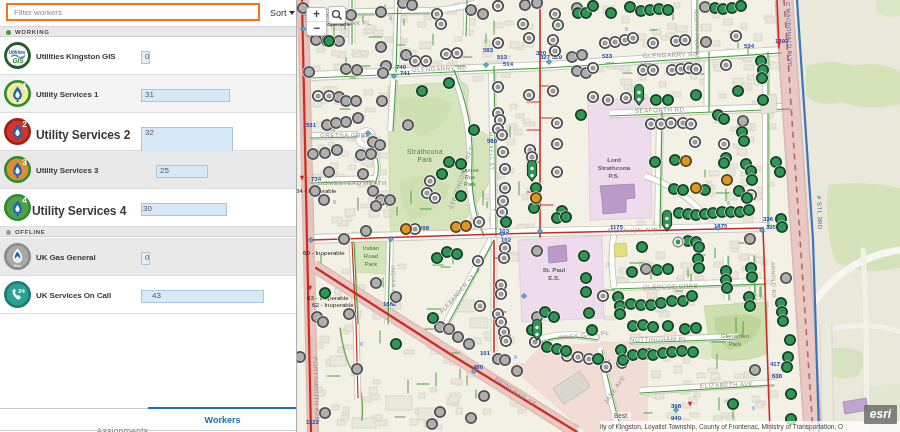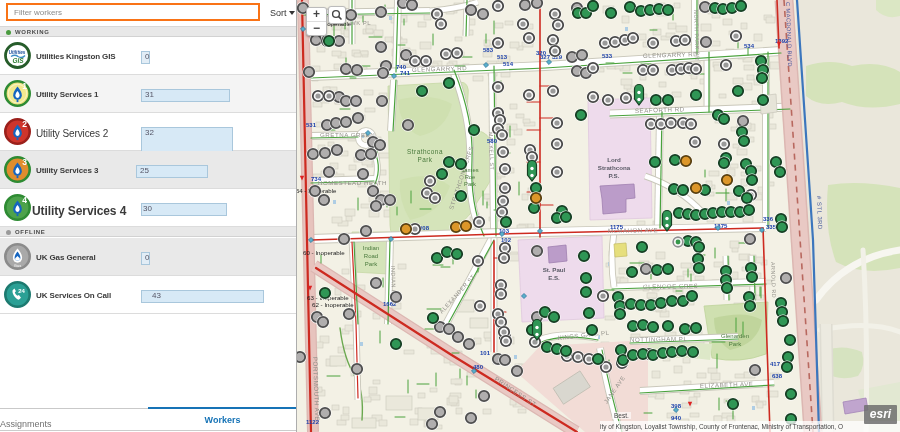--- a/index.html
+++ b/index.html
@@ -1504,33 +1504,33 @@
       <div style="position:absolute;left:141px;top:14px;width:89px;height:12.5px;background:#d7e9f6;border:1px solid #a9c7dc;box-sizing:border-box;font-size:8px;color:#556;line-height:10.5px;padding-left:3px">31</div>
     </div>
     <div style="position:absolute;left:0;top:113px;width:100%;height:38px;background:#ffffff;border-bottom:1px solid #dcdcdc;box-sizing:border-box">
       <div style="position:absolute;left:4px;top:5px"><svg width="27" height="27" viewBox="0 0 27 27">
           <circle cx="13.5" cy="13.5" r="12.2" fill="#cf352c" stroke="#9b201b" stroke-width="2.6"></circle>
           <path d="M13.5,6.5 C10.6,10 9.2,12.5 9.2,15.2 a4.3,4.6 0 0 0 8.6,0 C17.8,12.5 16.4,10 13.5,6.5 Z" fill="#1565c0"></path>
           <path d="M13.5,11 c-1.5,2 -2.1,3.2 -2.1,4.6 a2.1,2.3 0 0 0 4.2,0 c0,-1.4 -0.6,-2.6 -2.1,-4.6 Z" fill="#ffffff"></path>
           <rect x="12.6" y="19.5" width="1.8" height="2.6" fill="#1565c0"></rect>
           <text x="20.5" y="9" font-size="8.5" font-weight="bold" fill="#ffffff" text-anchor="middle">2</text>
         </svg></div>
-      <div style="position:absolute;left:36px;top:15px;font-size:10px;font-weight:normal;color:#3a3a3a;letter-spacing:-0.1px">Utility Services 2</div>
+      <div style="position:absolute;left:36px;top:15px;font-size:12px;font-weight:bold;color:#3a3a3a;letter-spacing:-0.1px">Utility Services 2</div>
       <div style="position:absolute;left:141px;top:14px;width:92px;height:26px;background:#d7e9f6;border:1px solid #a9c7dc;box-sizing:border-box;font-size:8px;color:#556;line-height:10.5px;padding-left:3px">32</div>
     </div>
     <div style="position:absolute;left:0;top:151px;width:100%;height:38px;background:#e9e9e9;border-bottom:1px solid #dcdcdc;box-sizing:border-box">
       <div style="position:absolute;left:4px;top:5px"><svg width="27" height="27" viewBox="0 0 27 27">
           <circle cx="13.5" cy="13.5" r="12.2" fill="#df8d2e" stroke="#2e8b33" stroke-width="2.6"></circle>
           <path d="M13.5,6.5 C10.6,10 9.2,12.5 9.2,15.2 a4.3,4.6 0 0 0 8.6,0 C17.8,12.5 16.4,10 13.5,6.5 Z" fill="#1565c0"></path>
           <path d="M13.5,11 c-1.5,2 -2.1,3.2 -2.1,4.6 a2.1,2.3 0 0 0 4.2,0 c0,-1.4 -0.6,-2.6 -2.1,-4.6 Z" fill="#ffffff"></path>
           <rect x="12.6" y="19.5" width="1.8" height="2.6" fill="#1565c0"></rect>
           <text x="20.5" y="9" font-size="8.5" font-weight="bold" fill="#ffffff" text-anchor="middle">3</text>
         </svg></div>
       <div style="position:absolute;left:36px;top:15px;font-size:8px;font-weight:bold;color:#3a3a3a;letter-spacing:-0.1px">Utility Services 3</div>
-      <div style="position:absolute;left:136px;top:14px;width:72px;height:12.5px;background:#d7e9f6;border:1px solid #a9c7dc;box-sizing:border-box;font-size:8px;color:#556;line-height:10.5px;padding-left:3px">25</div>
+      <div style="position:absolute;left:156px;top:14px;width:52px;height:12.5px;background:#d7e9f6;border:1px solid #a9c7dc;box-sizing:border-box;font-size:8px;color:#556;line-height:10.5px;padding-left:3px">25</div>
     </div>
     <div style="position:absolute;left:0;top:189px;width:100%;height:38px;background:#ffffff;border-bottom:1px solid #dcdcdc;box-sizing:border-box">
       <div style="position:absolute;left:4px;top:5px"><svg width="27" height="27" viewBox="0 0 27 27">
           <circle cx="13.5" cy="13.5" r="12.2" fill="#4da24b" stroke="#2e8b33" stroke-width="2.6"></circle>
           <path d="M13.5,6.5 C10.6,10 9.2,12.5 9.2,15.2 a4.3,4.6 0 0 0 8.6,0 C17.8,12.5 16.4,10 13.5,6.5 Z" fill="#1565c0"></path>
           <path d="M13.5,11 c-1.5,2 -2.1,3.2 -2.1,4.6 a2.1,2.3 0 0 0 4.2,0 c0,-1.4 -0.6,-2.6 -2.1,-4.6 Z" fill="#ffffff"></path>
           <rect x="12.6" y="19.5" width="1.8" height="2.6" fill="#1565c0"></rect>
           <text x="20.5" y="9" font-size="8.5" font-weight="bold" fill="#ffffff" text-anchor="middle">4</text>
         </svg></div>
       <div style="position:absolute;left:32px;top:15px;font-size:12px;font-weight:bold;color:#3a3a3a;letter-spacing:-0.1px">Utility Services 4</div>
@@ -1553,15 +1553,15 @@
     </div>
     <div style="position:absolute;left:0;top:276px;width:100%;height:38px;background:#ffffff;border-bottom:1px solid #dcdcdc;box-sizing:border-box">
       <div style="position:absolute;left:4px;top:5px"><svg width="27" height="27" viewBox="0 0 27 27">
           <circle cx="13.5" cy="13.5" r="12.2" fill="#2ba095" stroke="#1d7a70" stroke-width="2.6"></circle>
           <path d="M8.6,9.2 c-0.8,3.2 2.4,8.3 6.2,9.6 l2.2,-2.1 l-2.1,-2.6 l-1.5,0.7 c-1.3,-0.8 -2.3,-2.2 -2.6,-3.5 l1.2,-1.1 l-1.6,-2.6 Z" fill="#ffffff"></path>
           <text x="17.5" y="11.5" font-size="6" font-weight="bold" fill="#ffffff" text-anchor="middle">24</text>
         </svg></div>
       <div style="position:absolute;left:36px;top:15px;font-size:8px;font-weight:bold;color:#3a3a3a;letter-spacing:-0.1px">UK Services On Call</div>
       <div style="position:absolute;left:141px;top:14px;width:123px;height:12.5px;background:#d7e9f6;border:1px solid #a9c7dc;box-sizing:border-box;font-size:8px;color:#556;line-height:10.5px;padding-left:10px">43</div>
     </div>
-    <div style="position:absolute;left:0;top:408px;width:148px;border-top:1px solid #c9c9c9;height:24px;text-align:left;font-size:9px;color:#717171;padding-top:10px;box-sizing:border-box">Assignments</div>
+    <div style="position:absolute;left:0;top:408px;width:148px;border-top:1px solid #c9c9c9;height:24px;text-align:right;font-size:9px;color:#717171;padding-top:17px;box-sizing:border-box">Assignments</div>
     <div style="position:absolute;left:148px;top:407px;width:149px;border-top:2px solid #1673b6;height:25px;text-align:center;font-size:9px;font-weight:bold;color:#1673b6;padding-top:6px;box-sizing:border-box">Workers</div>
     <div style="position:absolute;left:0;top:430px;width:100%;height:1px;background:#cccccc"></div>
   </div>
 </body></html>

